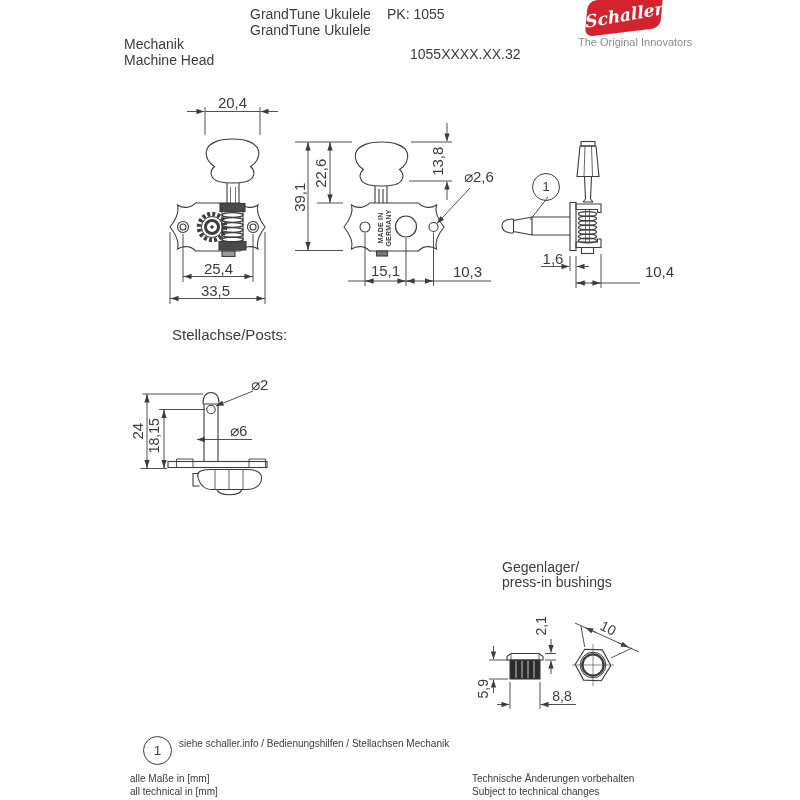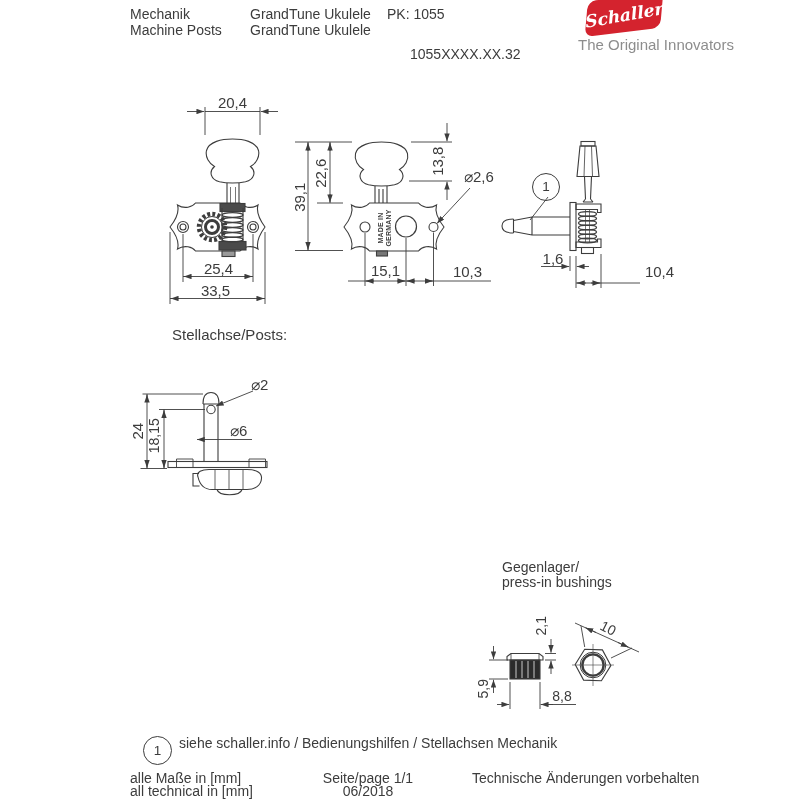--- a/index.html
+++ b/index.html
@@ -1,44 +1,44 @@
 <!DOCTYPE html>
 <html><head>
 <meta charset="utf-8">
 <style>
   html,body { margin:0; padding:0; background:#ffffff; }
   #page { position:relative; width:800px; height:800px; background:#fff; overflow:hidden;
           font-family:"Liberation Sans","DejaVu Sans",sans-serif; color:#3c3c3c; }
   .lbl { position:absolute; white-space:nowrap; font-size:15px; color:#3c3c3c; line-height:1.1; }
   .ctr { text-align:center; }
   .rot { transform:rotate(-90deg); transform-origin:center; text-align:center; }
-  .small { font-size:14px; }
+  .small { font-size:10px; }
   svg.draw { position:absolute; left:0; top:0; }
   .hdr { position:absolute; top:6px; font-size:14px; line-height:16px; }
   .circle-callout { position:absolute; width:26px; height:26px; border:1.3px solid #3d3d3d;
           border-radius:50%; text-align:center; line-height:26px; font-size:13.5px; }
   .logo-shape { position:absolute; left:586px; top:-3px; width:76px; height:35px; background:#d4232e;
           border-radius:8px; transform:rotate(-7deg) skewX(-12deg);
           display:flex; align-items:center; justify-content:center; }
   .logo-text { color:#fff; font-family:"DejaVu Serif",serif; font-style:italic; font-weight:bold;
           font-size:17px; transform:skewX(8deg) rotate(-3deg); }
-  .logo-tagline { position:absolute; left:578px; top:36px; font-size:15px; color:#8d8d8d; }
+  .logo-tagline { position:absolute; left:578px; top:36px; font-size:11px; color:#8d8d8d; }
   .stamp { position:absolute; left:362px; top:220px; width:46px; height:16px;
           transform:rotate(-90deg); transform-origin:center; font-size:7px; font-weight:bold;
           line-height:8px; text-align:center; letter-spacing:.2px; }
   .pre { white-space:pre; }
 </style>
 </head>
 <body>
 
 <div id="page">
 
-  <div class="hdr" style="left:130px;">
+  <div class="hdr" style="left:124px;margin-top:30px;">
     <div>Mechanik</div>
-    <div>Machine Posts</div>
+    <div>Machine Head</div>
   </div>
   <div class="hdr" style="left:250px;">
     <div>GrandTune Ukulele</div>
     <div>GrandTune Ukulele</div>
   </div>
   <div class="hdr" style="left:387px;">PK: 1055</div>
   <div class="hdr" style="left:410px; top:22px;margin-top:24px;">1055XXXX.XX.32</div>
   <div>
     <div class="logo-shape">
       <span class="logo-text">Schaller</span>
@@ -259,21 +259,18 @@
 
   <div class="circle-callout" style="left:143px; top:736px; width:27px; height:27px; line-height:27px;">1</div>
   <div class="lbl small" style="left:179px; top:737px; line-height:13px;">
     <div class="pre">siehe schaller.info / Bedienungshilfen / Stellachsen Mechanik</div>
   </div>
 
   <div class="lbl small" style="left:130px; top:772px; line-height:13px;">
     <div>alle Maße in [mm]</div>
     <div>all technical in [mm]</div>
   </div>
-  <div class="lbl small ctr" style="left:288px; top:772px; width:160px; line-height:13px;">
-    <div>Seite/page 1/1</div>
-    <div>06/2018</div>
-  </div>
   <div class="lbl small" style="left:472px; top:772px; line-height:13px;">
     <div>Technische Änderungen vorbehalten</div>
+    <div>Subject to technical changes</div>
   </div>
 
 </div>
 
 </body></html>

